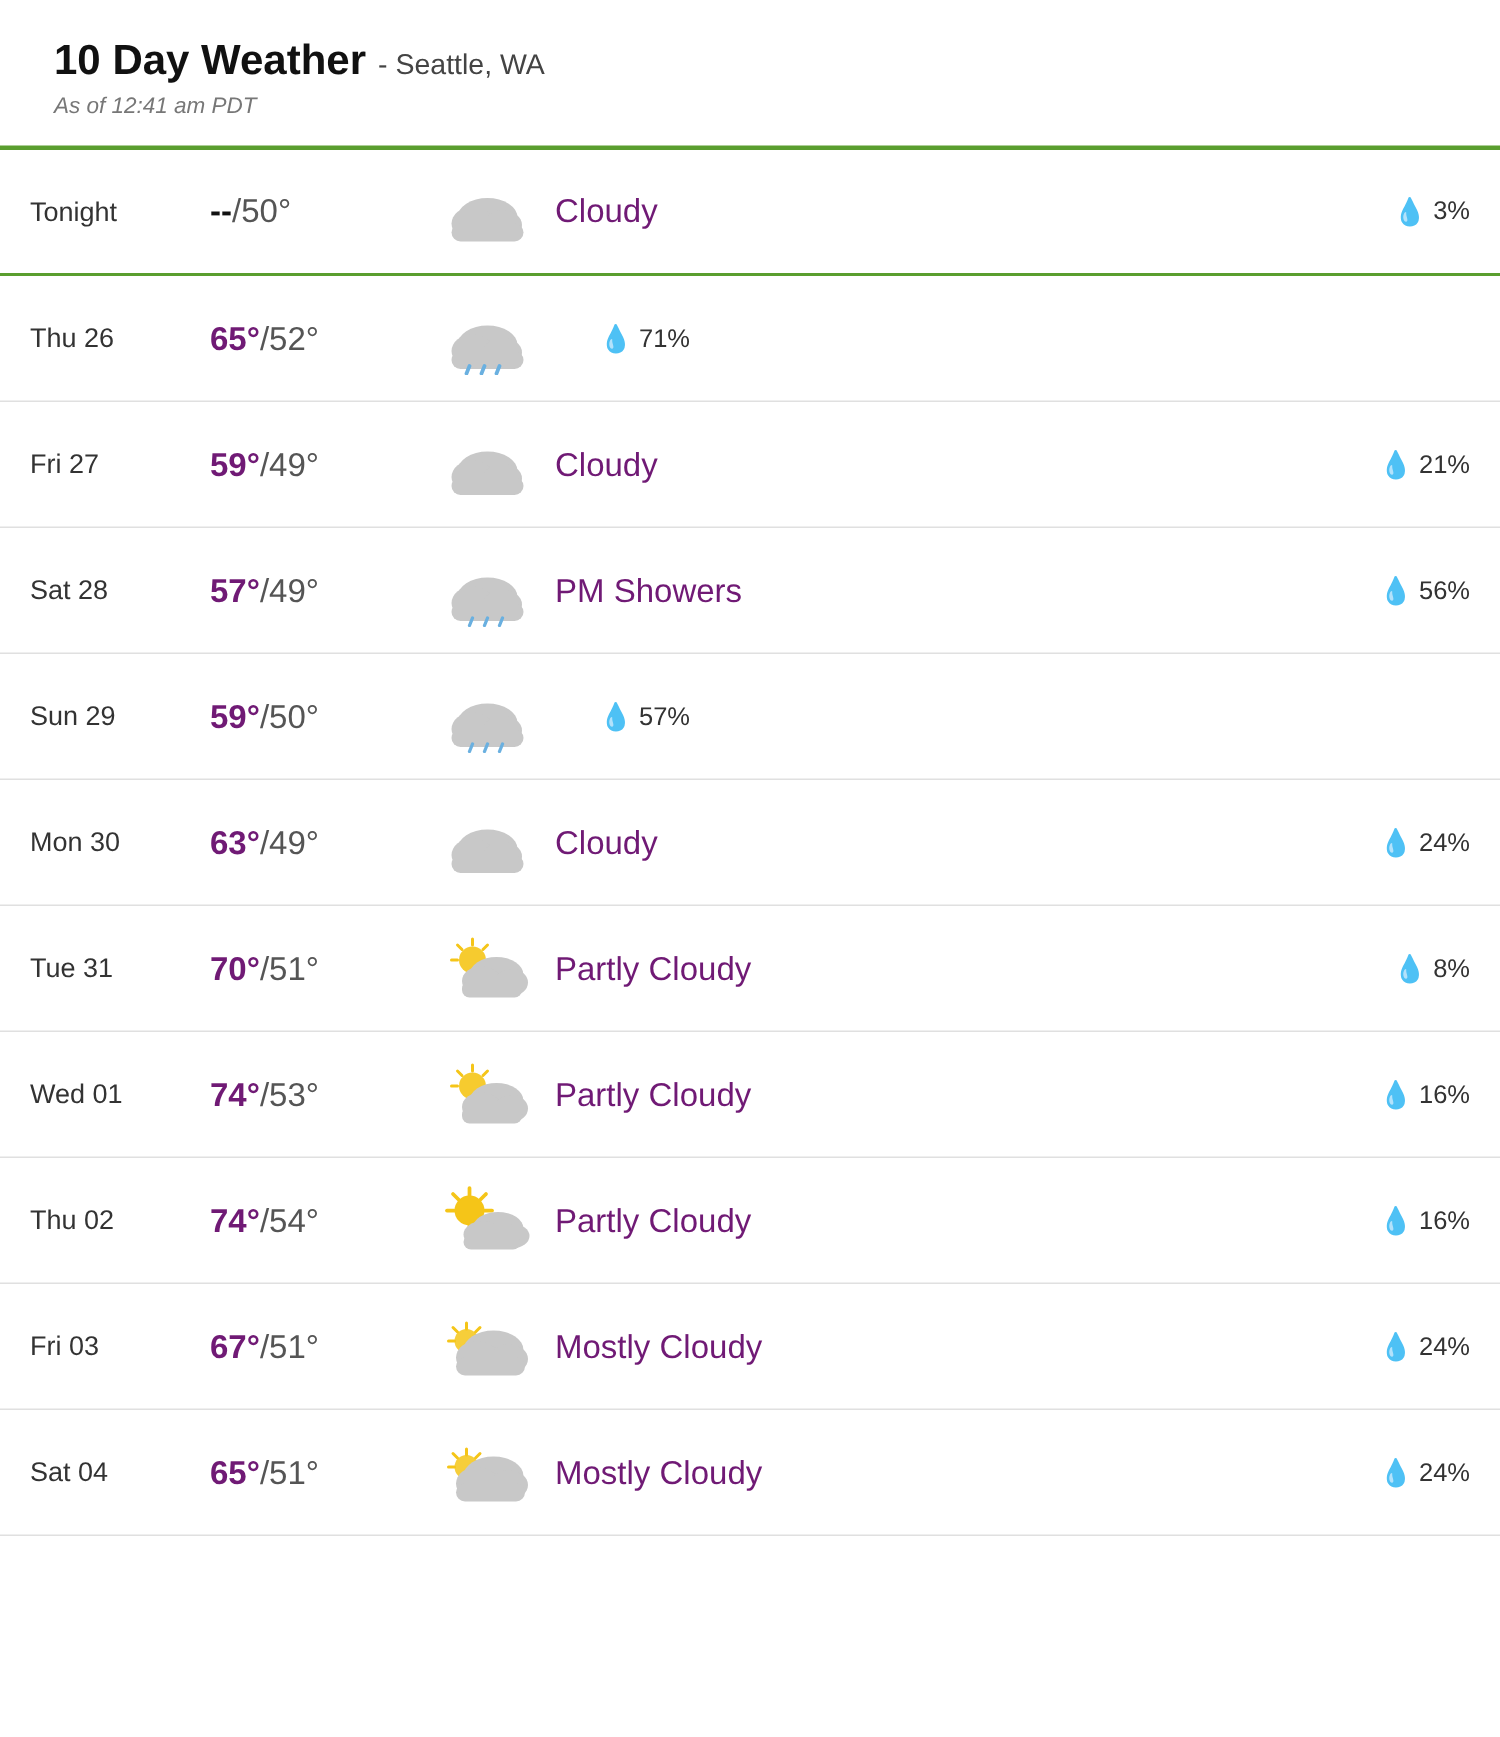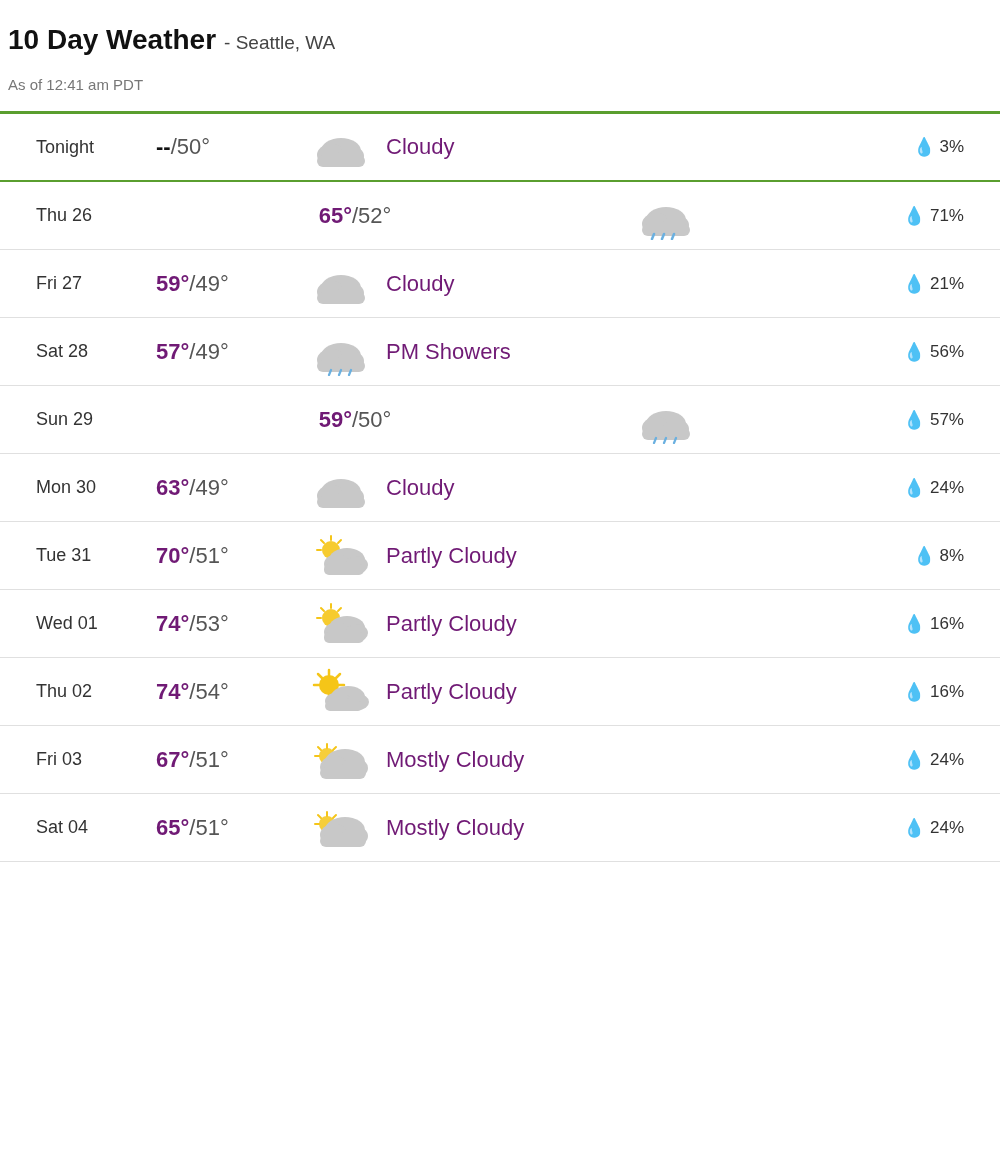--- a/index.html
+++ b/index.html
@@ -4,55 +4,55 @@
   <style>
     * { box-sizing: border-box; margin: 0; padding: 0; }
     body {
       font-family: -apple-system, BlinkMacSystemFont, 'Segoe UI', Arial, sans-serif;
       background: #fff;
       color: #222;
       width: 1000px;
       min-height: 1158px;
     }
     .header {
-      padding: 24px 20px 8px 8px;
+      padding: 24px 20px 8px 36px;
     }
     .header-title {
       font-size: 28px;
       font-weight: 700;
       color: #111;
       display: flex;
       align-items: baseline;
       gap: 8px;
     }
     .header-title .location {
       font-size: 19px;
       font-weight: 400;
       color: #444;
     }
     .header-subtitle {
       font-size: 15px;
       color: #777;
-      margin-top: 20px;
+      margin-top: 6px;
+      font-style: italic;
     }
     .green-divider {
       height: 3px;
       background: #5a9e2f;
       margin: 10px 0 0 0;
     }
     .weather-list {
       width: 100%;
     }
     .weather-row {
       display: flex;
       align-items: center;
-      padding: 0 36px;
-      height: 68px;
+      padding: 0 20px;
+      height: 84px;
       border-bottom: 1px solid #e0e0e0;
-      justify-content: space-between;
     }
     .weather-row.tonight {
       border-bottom: 2px solid #5a9e2f;
     }
     .col-day {
       width: 120px;
       font-size: 18px;
       color: #333;
       flex-shrink: 0;
     }

